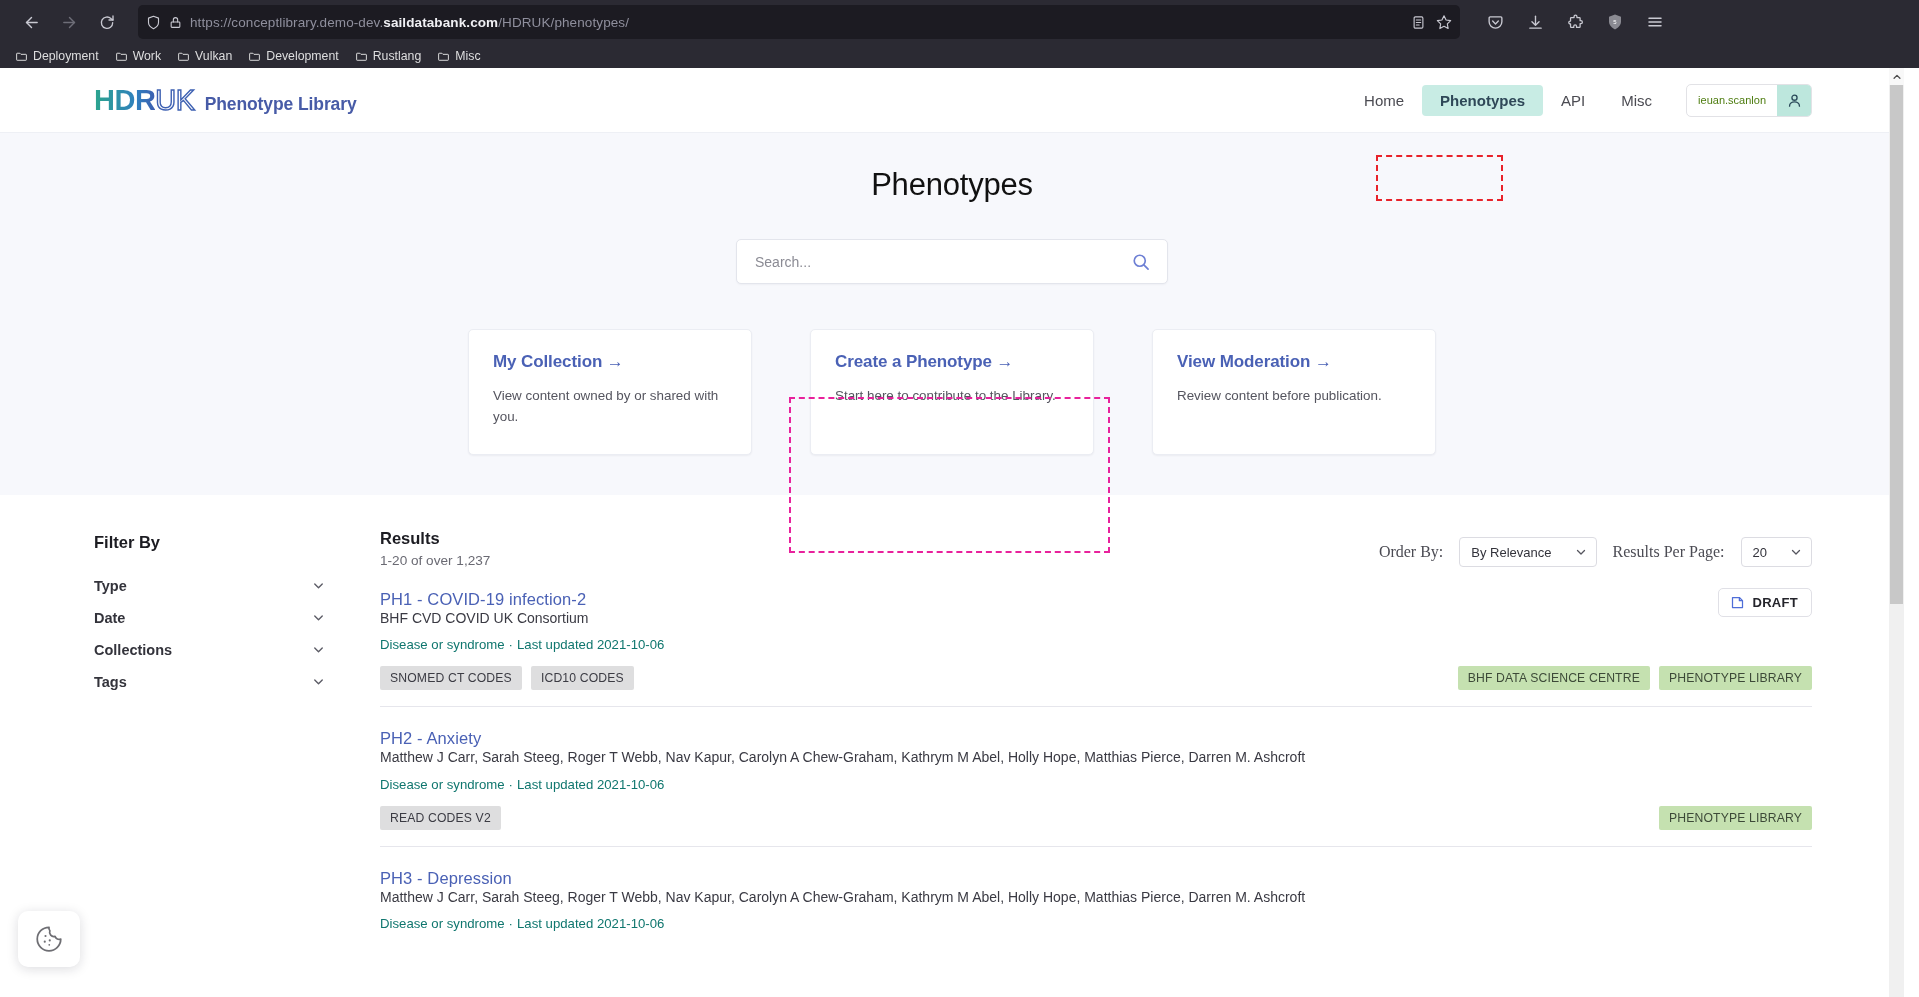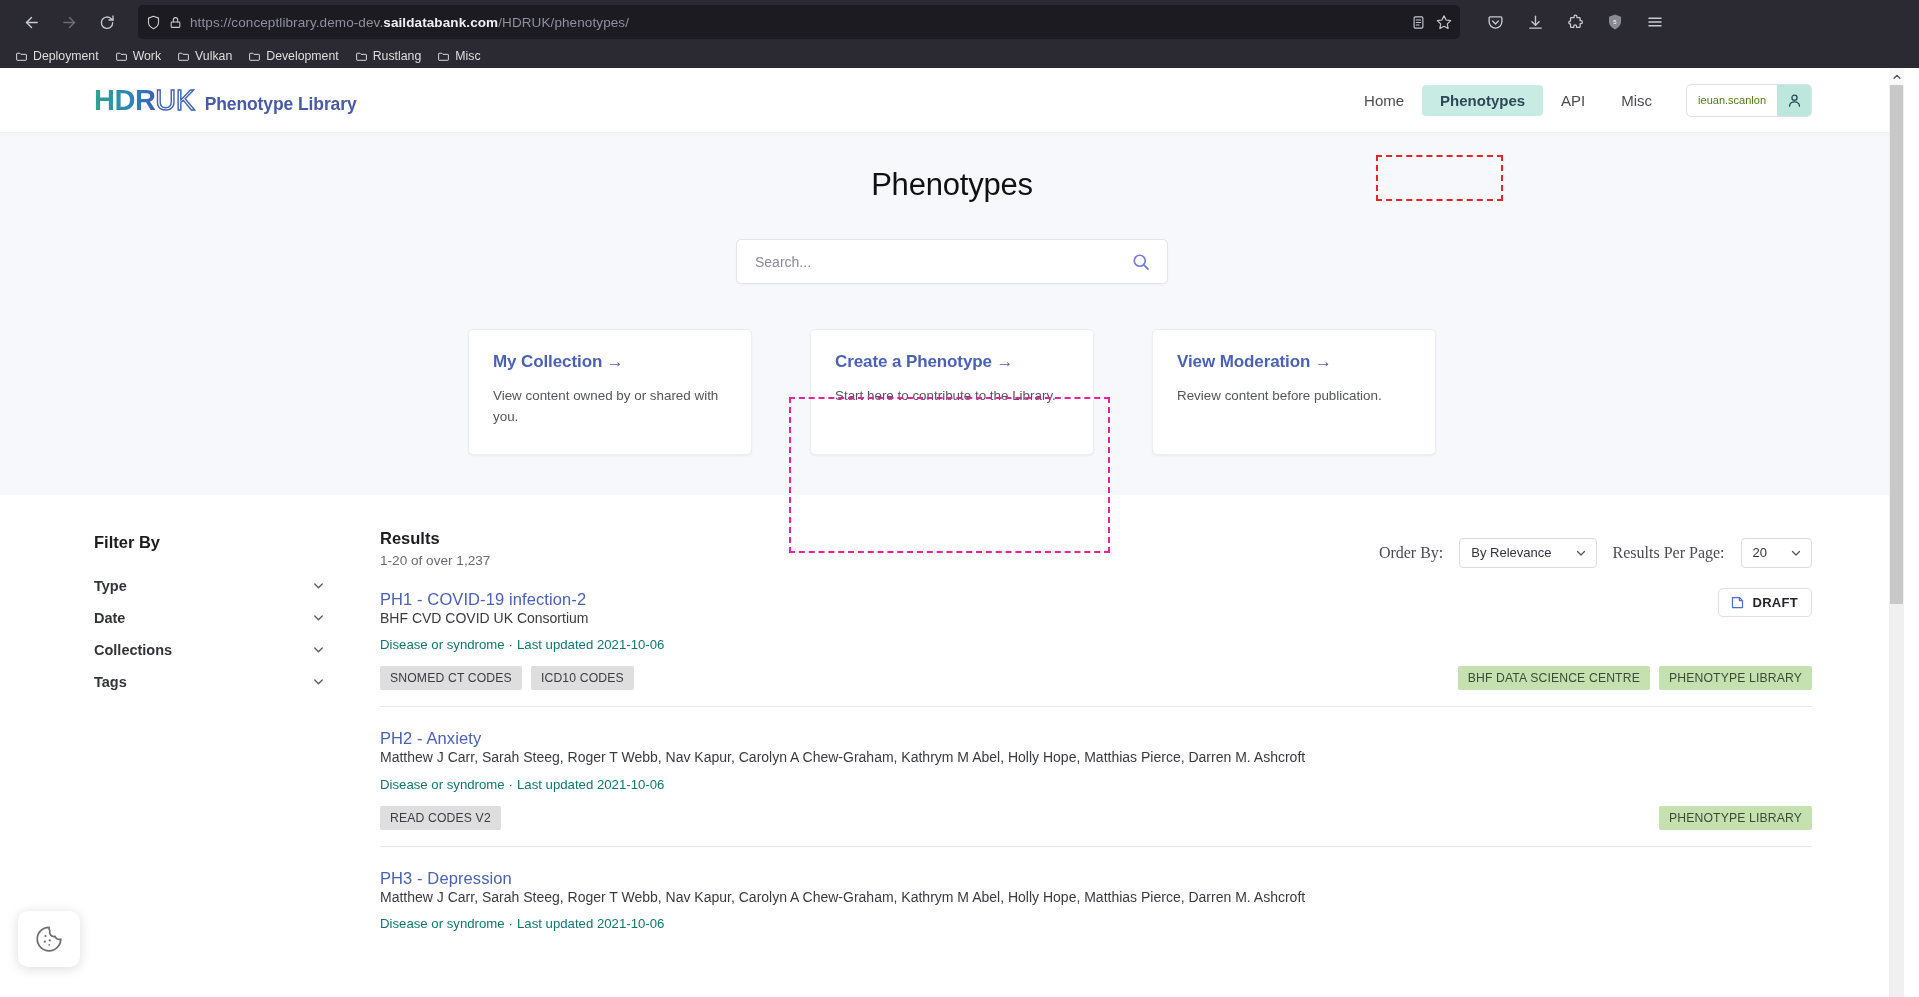--- a/index.html
+++ b/index.html
@@ -158,21 +158,21 @@
   }
   .filters { width: 262px; flex: 0 0 262px; padding-top: 4px; }
   .filters h3 { font-size: 16.5px; font-weight: 700; color: #1c1c22; margin-bottom: 18px; }
   .filter-row {
     display: flex; align-items: center; justify-content: space-between;
     padding: 8px 30px 8px 0; font-size: 14.5px; color: #33333b; font-weight: 700;
   }
   .filter-row .chev { color: #5c5c66; display: flex; }
 
   .results { flex: 1 1 auto; padding-left: 24px; }
-  .results-head { display: flex; align-items: flex-end; justify-content: space-between; }
+  .results-head { display: flex; align-items: center; justify-content: space-between; }
   .results-head h3 { font-size: 16.5px; font-weight: 700; color: #1c1c22; }
   .results-count { font-size: 13.6px; color: #6a6a73; margin-top: 5px; }
 
   .controls { display: flex; align-items: center; gap: 16px; padding-top: 8px; }
   .ctrl-label { font-size: 16px; color: #4b4b53; font-family: Liberation Serif, serif; }
   .select {
     border: 1px solid #dcdce2; border-radius: 4px; height: 30px;
     display: inline-flex; align-items: center; gap: 22px;
     padding: 0 8px 0 11px; font-size: 13px; color: #33333b; background: #fff;
   }

